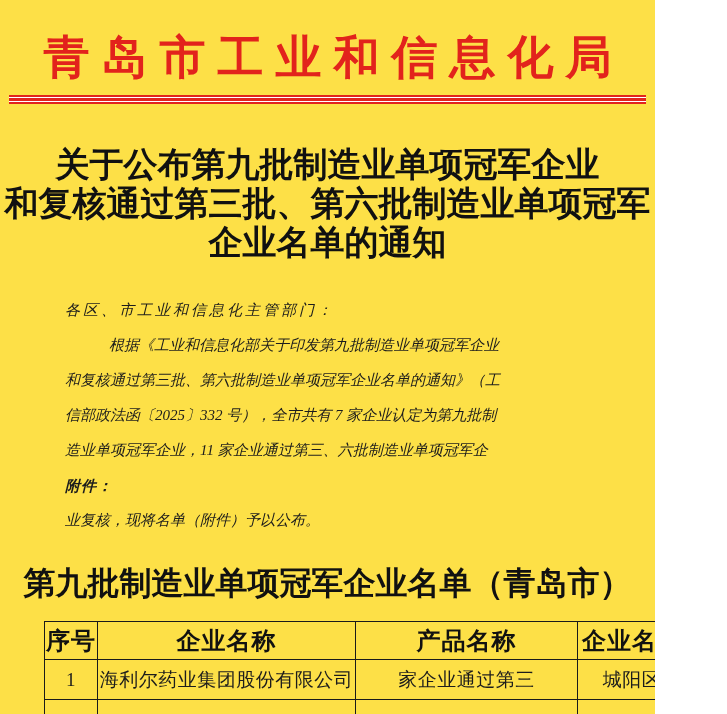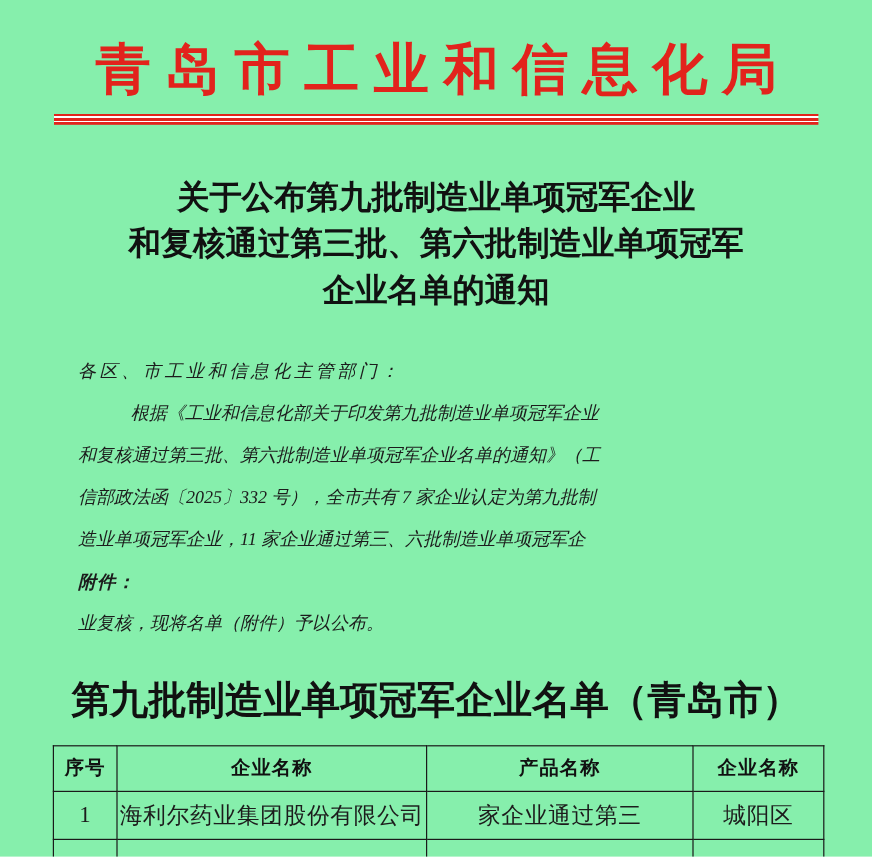--- a/index.html
+++ b/index.html
@@ -3,23 +3,23 @@
 <meta charset="utf-8">
 <style>
   :root {
     --accent-red: #e2231c;
     --text: #1a1a1a;
   }
   * { margin: 0; padding: 0; box-sizing: border-box; }
   html, body { background: #ffffff; }
   .page {
     position: relative;
-    width: 727px;
+    width: 655px;
     height: 714px;
-    background: #86efac;
+    background: #fde047;
     overflow: hidden;
     color: var(--text, #1a1a1a);
     font-family: "Liberation Serif", serif;
   }
   
   .letterhead {
     padding-top: 30px;
     text-align: center;
     font-family: "Liberation Sans", sans-serif;
     font-weight: bold;
@@ -43,21 +43,21 @@
       #ffffff 6px, #ffffff 7px,
       var(--accent-red, #e2231c) 7px, var(--accent-red, #e2231c) 9px
     );
   }
   
   .doc-title {
     margin-top: 41px;
     text-align: center;
     font-family: "Liberation Sans", sans-serif;
     font-weight: bold;
-    font-size: 27px;
+    font-size: 34px;
     line-height: 39px;
     color: #111111;
   }
   
   .body-block {
     width: 622px;
     margin: 31px 0 0 65px;
     font-size: 15px;
     line-height: 35px;
     color: #1c1c1c;
@@ -97,21 +97,21 @@
     border: 1px solid #1a1a1a;
     text-align: center;
     vertical-align: middle;
     overflow: hidden;
     white-space: nowrap;
   }
   .champion-table th {
     height: 38px;
     font-family: "Liberation Sans", sans-serif;
     font-weight: bold;
-    font-size: 16px;
+    font-size: 24px;
     letter-spacing: 1px;
     color: #111111;
     margin-top: 40px;
   }
   .champion-table td {
     height: 40px;
     font-family: "Liberation Serif", serif;
     font-size: 19px;
     letter-spacing: 0.5px;
     color: #1c1c1c;

